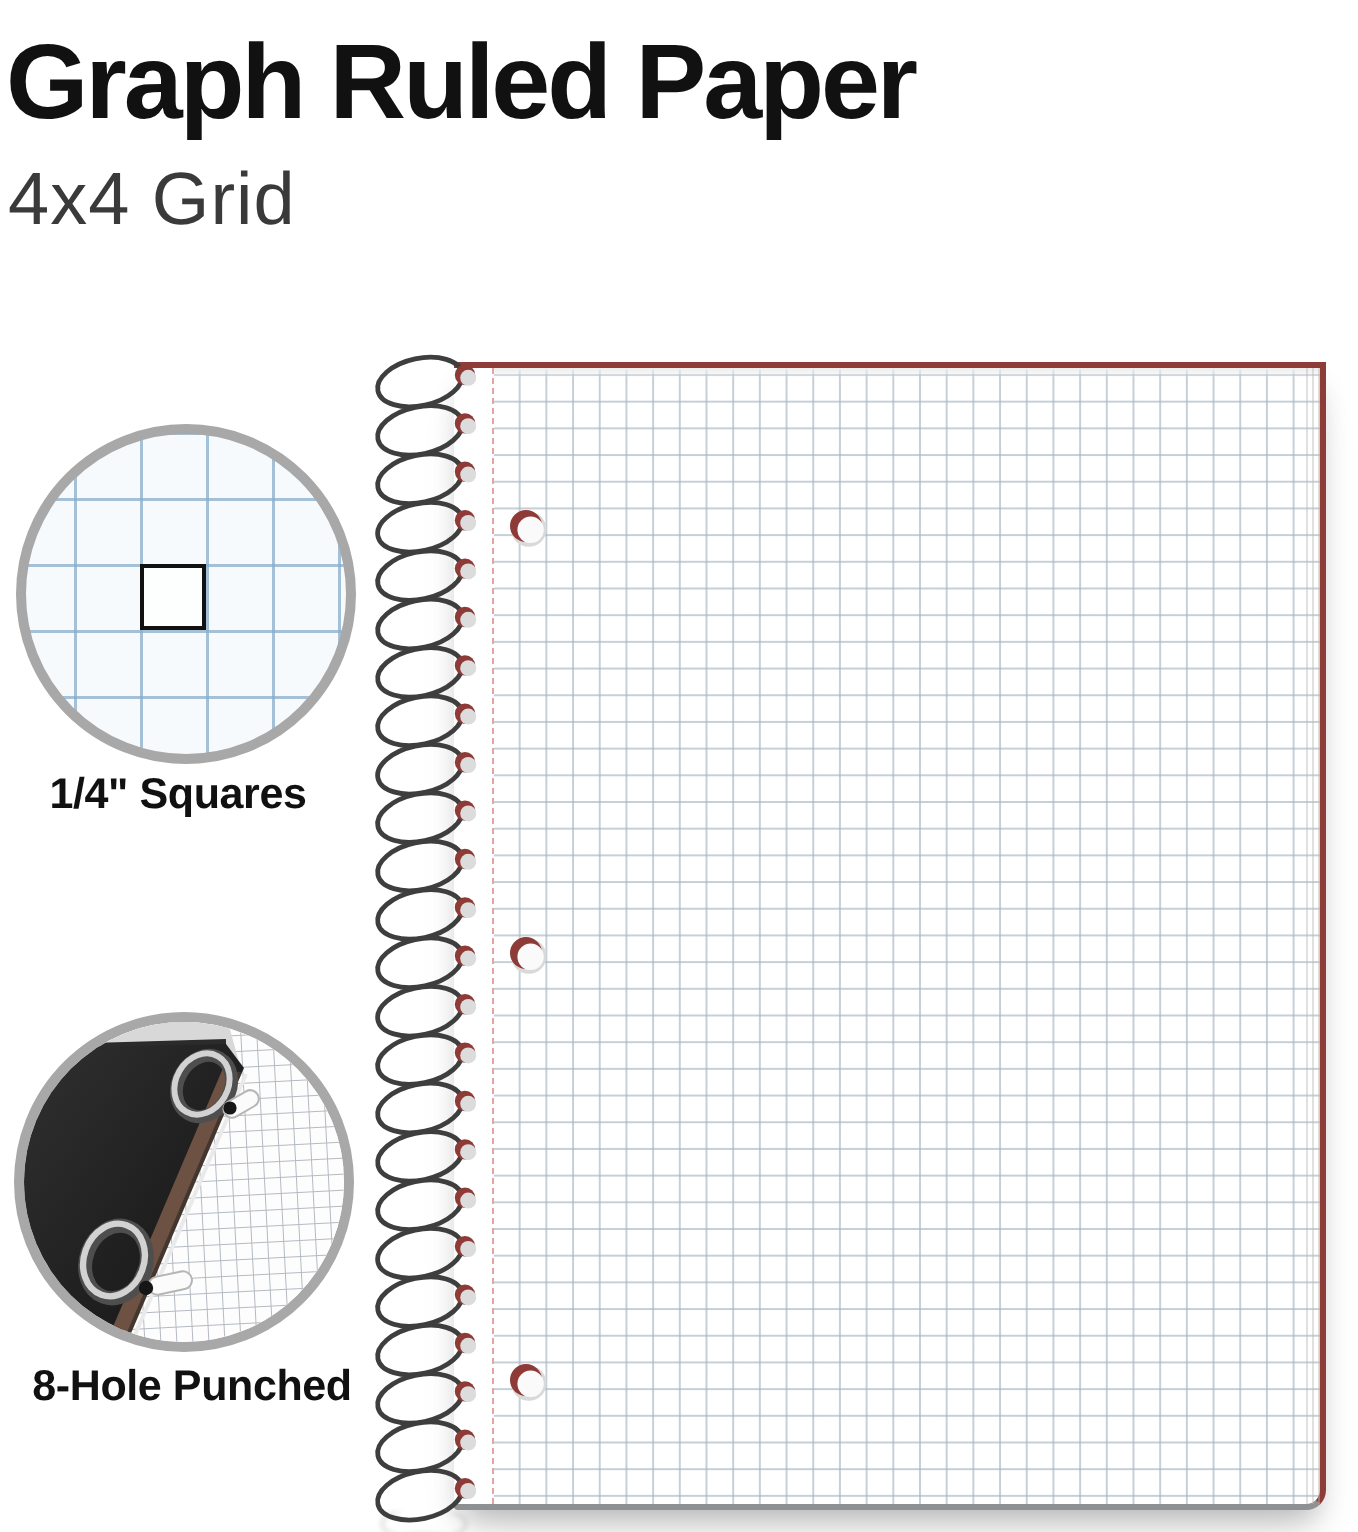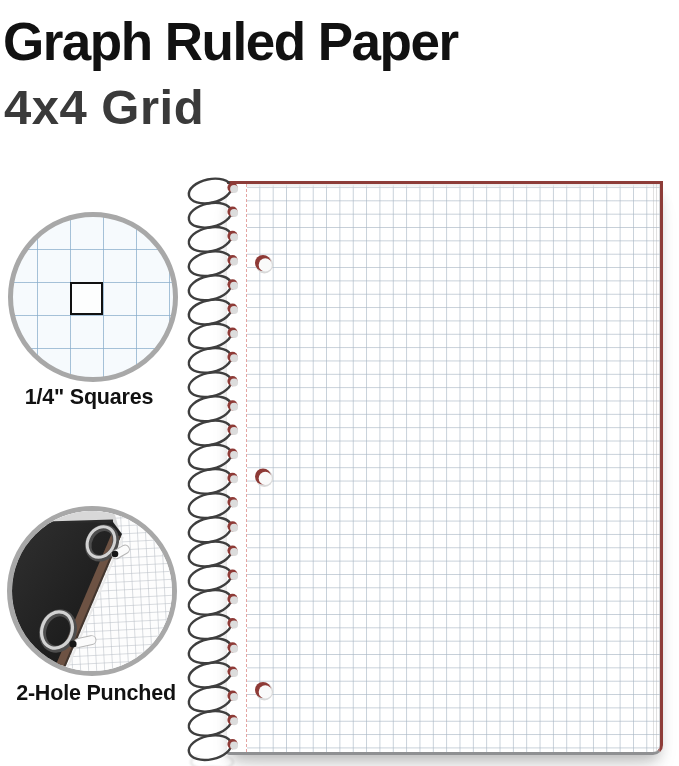--- a/index.html
+++ b/index.html
@@ -9,21 +9,21 @@
     margin-top:19px;
   }
   
   .title{
     position:absolute;left:3px;top:-8px;
     font-size:53px;font-weight:700;letter-spacing:-1.5px;color:#111;
     white-space:nowrap;
   }
   .subtitle{
     position:absolute;left:4px;top:60px;
-    font-size:49px;font-weight:700;letter-spacing:0.5px;color:#3a3a3a;
+    font-size:37px;font-weight:400;letter-spacing:0.5px;color:#3a3a3a;
     white-space:nowrap;
   }
   
   .inset{
     position:absolute;border-radius:50%;
     border:5px solid #a8a8a8;box-sizing:border-box;overflow:hidden;background:#fff;
   }
   #inset-squares{
     left:8px;top:193px;width:170px;height:170px;
     background-color:#f6fafd;
@@ -223,15 +223,15 @@
       </g>
 
       <g>
         <ellipse cx="46" cy="120" rx="15" ry="18.5" transform="rotate(20 46 120)" fill="none" stroke="#4e4e4e" stroke-width="7"></ellipse>
         <ellipse cx="45" cy="119" rx="15" ry="18.5" transform="rotate(20 45 119)" fill="none" stroke="#d2d2d2" stroke-width="3.2"></ellipse>
         <rect x="62" y="126" width="22" height="9" rx="4.5" transform="rotate(-12 73 130)" fill="#fbfbfb" stroke="#b5b5b5" stroke-width="1"></rect>
         <circle cx="61" cy="133" r="3.6" fill="#161616"></circle>
       </g>
     </svg>
   </div>
-  <div class="inset-label" id="label-punched">2-Hole Punched</div>
+  <div class="inset-label" id="label-punched">8-Hole Punched</div>
 
 </div>
 
 </body></html>

